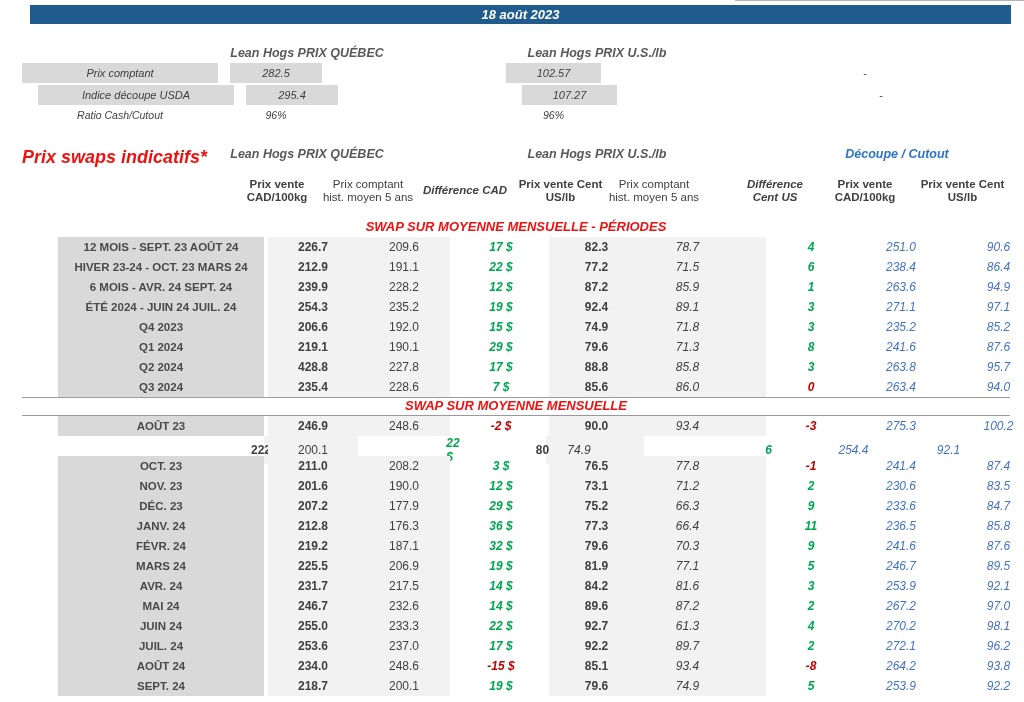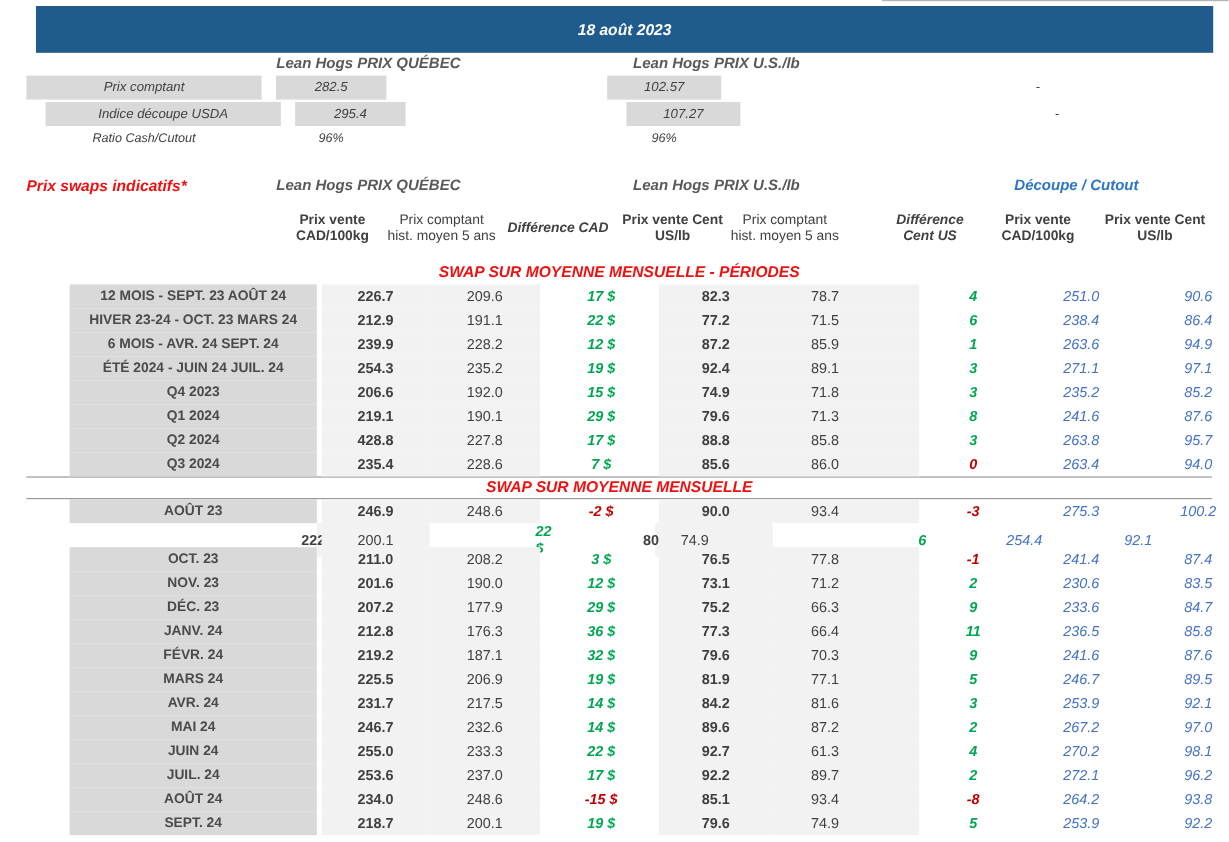--- a/index.html
+++ b/index.html
@@ -3,32 +3,32 @@
 <meta charset="utf-8">
 <style>
   html,body { margin:0; padding:0; background:#ffffff; }
   .page {
     position:relative; width:1024px; height:702px; background:#ffffff;
     font-family:"Liberation Sans", sans-serif; color:#3f3f3f; overflow:hidden;
   }
   .topline { position:absolute; left:735px; top:0; width:289px; height:1px; background:#b3b3b3; }
 
   .datebar {
-    position:absolute; left:30px; top:5px; width:981px; height:39px;
+    position:absolute; left:30px; top:5px; width:981px; height:19px;
     background:#1f5b8c; color:#ffffff; font-weight:bold; font-style:italic;
     font-size:13px; display:flex; align-items:center; justify-content:center;
   }
 
   .secheader {
     position:absolute; height:16px; width:190px; text-align:center;
     font-weight:bold; font-style:italic; font-size:12.5px; color:#595959;
   }
   .swtitle {
     position:absolute; left:22px; top:147px; font-weight:bold; font-style:italic;
-    font-size:13px; color:#ee1111;
+    font-size:18px; color:#ee1111;
   }
   .cutout { color:#2e75c6; }
 
   
   .sprow {
     position:absolute; left:0; width:1024px; height:21px;
     display:grid; grid-template-columns:22px 196px 12px 92px 184px 95px 219px 90px 1fr;
   }
   .sprow .cell {
     height:20px; align-self:start; display:flex; align-items:center; justify-content:center;
@@ -61,21 +61,21 @@
     font-weight:bold; font-style:italic; font-size:13px; line-height:18px; color:#ee1111;
   }
   .cap2 { height:17px; line-height:16px; }
   .sep { height:1px; margin-left:22px; width:988px; background:#9a9a9a; }
 
   .trow { height:20px; width:1024px; font-size:12px;margin-left:36px; }
   .trow > div { display:flex; align-items:center; justify-content:center; }
   .lbl { background:#d9d9d9; font-weight:bold; font-size:11.5px; color:#4a4a4a; }
   .gcell { background:#f2f2f2; }
   .b { font-weight:bold; }
-  .histus { padding-right:35px; }
+  .histus { padding-right:35px;font-style:italic; }
   .diff { font-style:italic; font-weight:bold; color:#00a651; }
   .diff.neg { color:#c00000; }
   .dec { font-style:italic; color:#4472c4; }
 </style>
 </head>
 <body>
 
 <div class="page">
   <div class="topline"></div>
 

